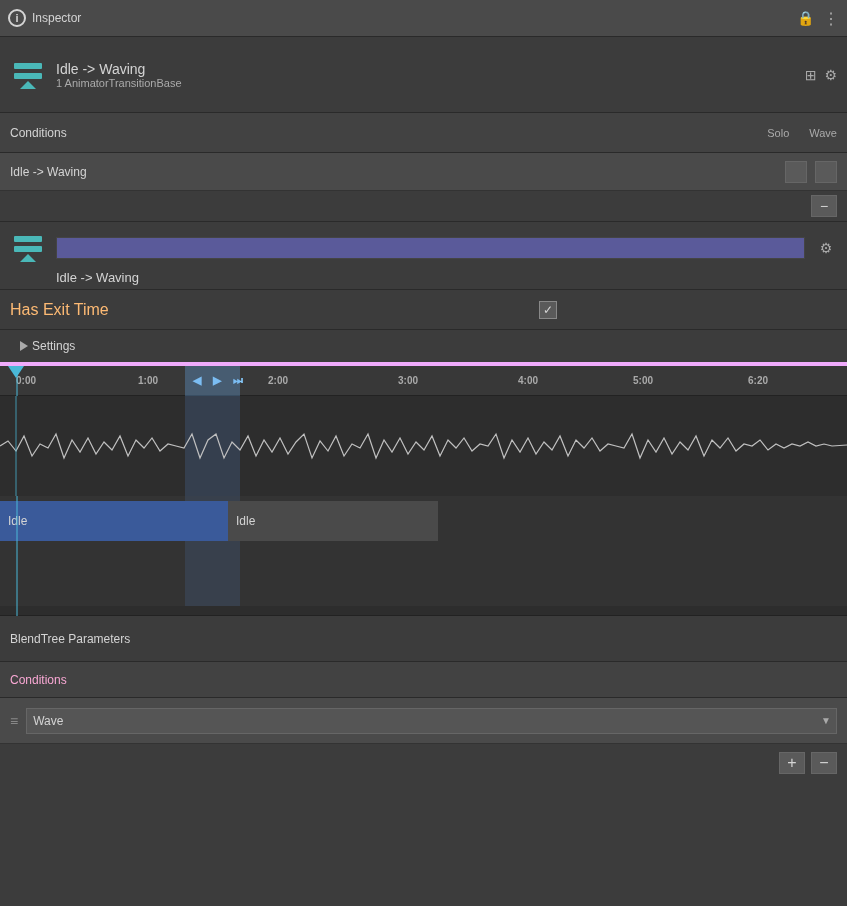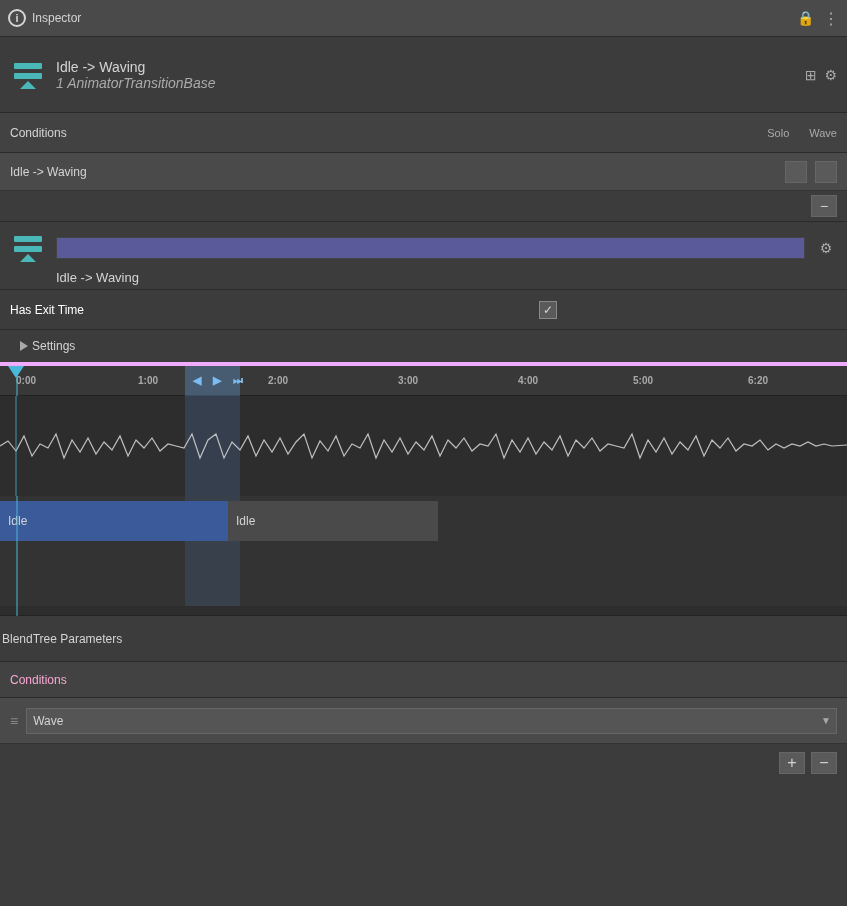--- a/index.html
+++ b/index.html
@@ -66,23 +66,22 @@
       height: 36px;
       display: flex;
       align-items: center;
       justify-content: center;
     }
     .transition-info .title {
       font-size: 14px;
       color: #d4d4d4;
     }
     .transition-info .subtitle {
-      font-size: 14px;
+      font-size: 11px;
       color: #aaa;
-      font-style: italic;
     }
     .top-section-right {
       display: flex;
       align-items: center;
       gap: 8px;
     }
 
     
     .transitions-section {
       background: #424242;
@@ -185,22 +184,22 @@
     .exit-time-row {
       background: #3c3c3c;
       display: flex;
       align-items: center;
       justify-content: space-between;
       padding: 8px 10px;
       border-bottom: 1px solid #2a2a2a;
       height: 40px;
     }
     .exit-time-label {
-      font-size: 12px;
-      color: #ffffff;
+      font-size: 16px;
+      color: #fdba74;
     }
     .check-box {
       width: 18px;
       height: 18px;
       background: #5a5a5a;
       border: 1px solid #888;
       display: flex;
       align-items: center;
       justify-content: center;
       cursor: pointer;
@@ -319,21 +318,21 @@
     .anim-bar-waving {
       background: #3a6a9a;
       left: 220px;
       width: 590px;
       top: 52px;
     }
 
     
     .blendtree-row {
       background: #3c3c3c;
-      padding: 10px 2px;
+      padding: 10px 10px;
       border-bottom: 1px solid #2a2a2a;
       height: 46px;
       display: flex;
       align-items: center;
     }
     .blendtree-label {
       font-size: 12px;
       color: #d4d4d4;
     }
 

